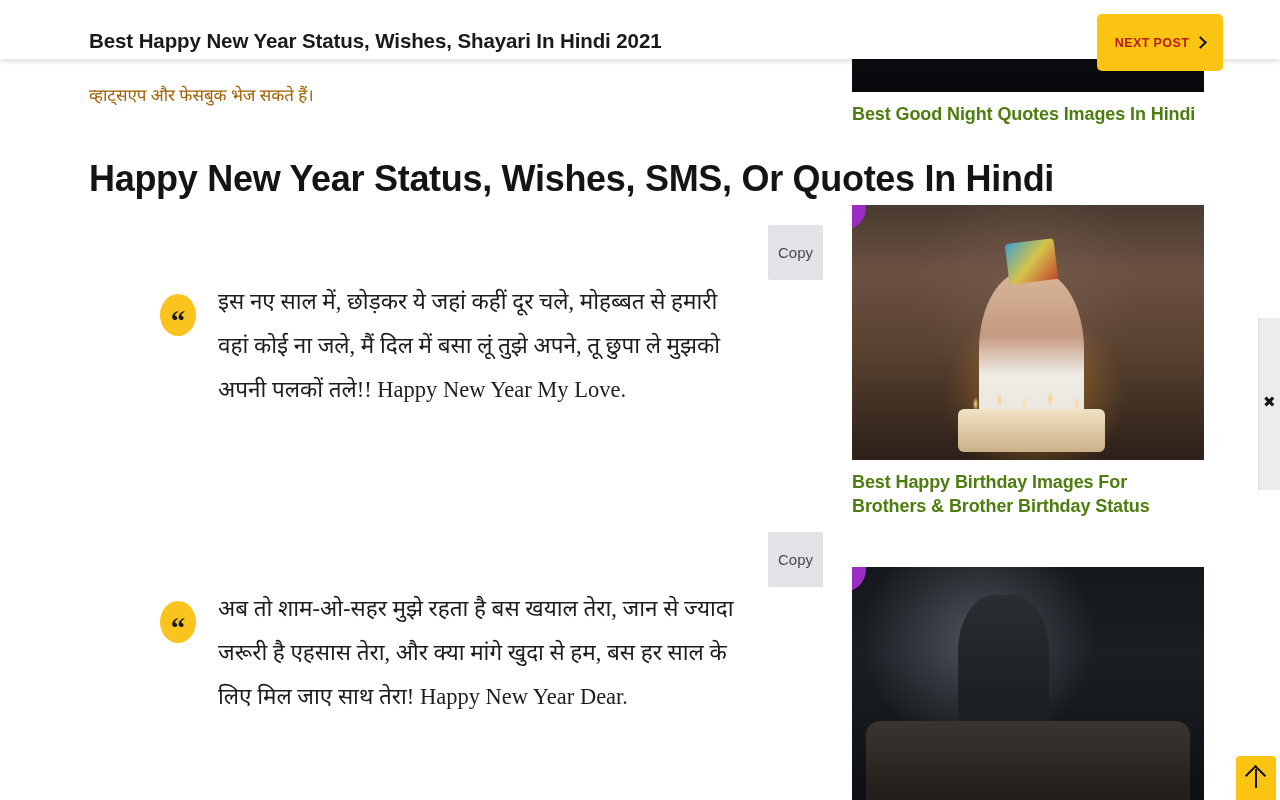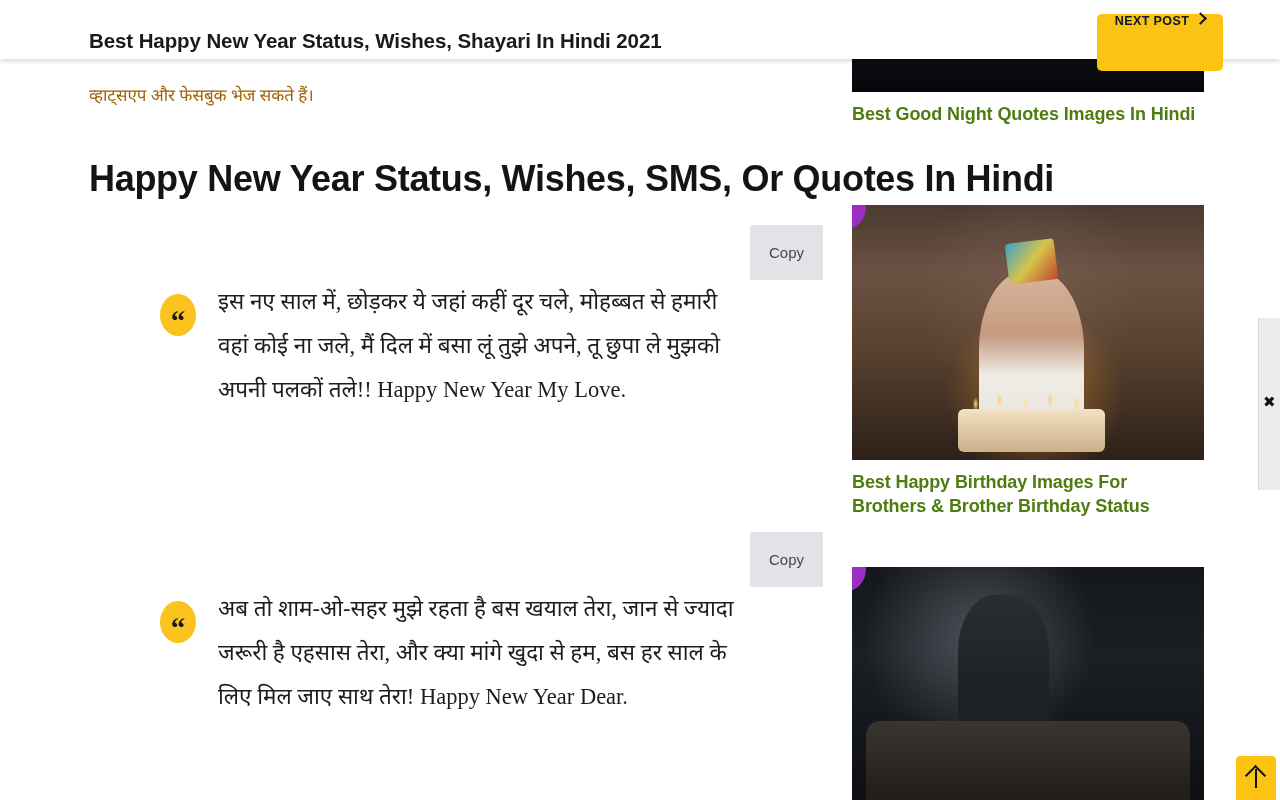--- a/index.html
+++ b/index.html
@@ -36,23 +36,24 @@
   }
   .next-post-btn {
     position: absolute;
     right: 57px; top: 14px;
     width: 126px; height: 57px;
     background: #fbc312;
     border: none;
     border-radius: 5px;
     cursor: pointer;
     display: flex;
+    align-items: center;
     justify-content: center;
     gap: 7px;
-    color: #0f172a;
+    color: #b91c1c;
     font-size: 12.5px;
     font-weight: bold;
     letter-spacing: 0.4px;
   }
   .chev {
     display: inline-block;
     width: 9px; height: 9px;
     border-top: 2px solid #111;
     border-right: 2px solid #111;
     transform: rotate(45deg);
@@ -87,21 +88,21 @@
   }
 
   
   .quote-block { position: absolute; left: 0; width: 845px; }
   .quote-block.q1 { top: 225px; }
   .quote-block.q2 { top: 532px; }
 
   .copy-btn {
     position: absolute;
     right: 22px; top: 0;
-    width: 73px; height: 55px;
+    width: 55px; height: 55px;
     background: #e2e3e6;
     border: none;
     border-radius: 2px;
     color: #4a4a4a;
     font-size: 15px;
     font-family: "Liberation Sans", sans-serif;
     cursor: pointer;
   }
   .quote-body {
     position: absolute;

